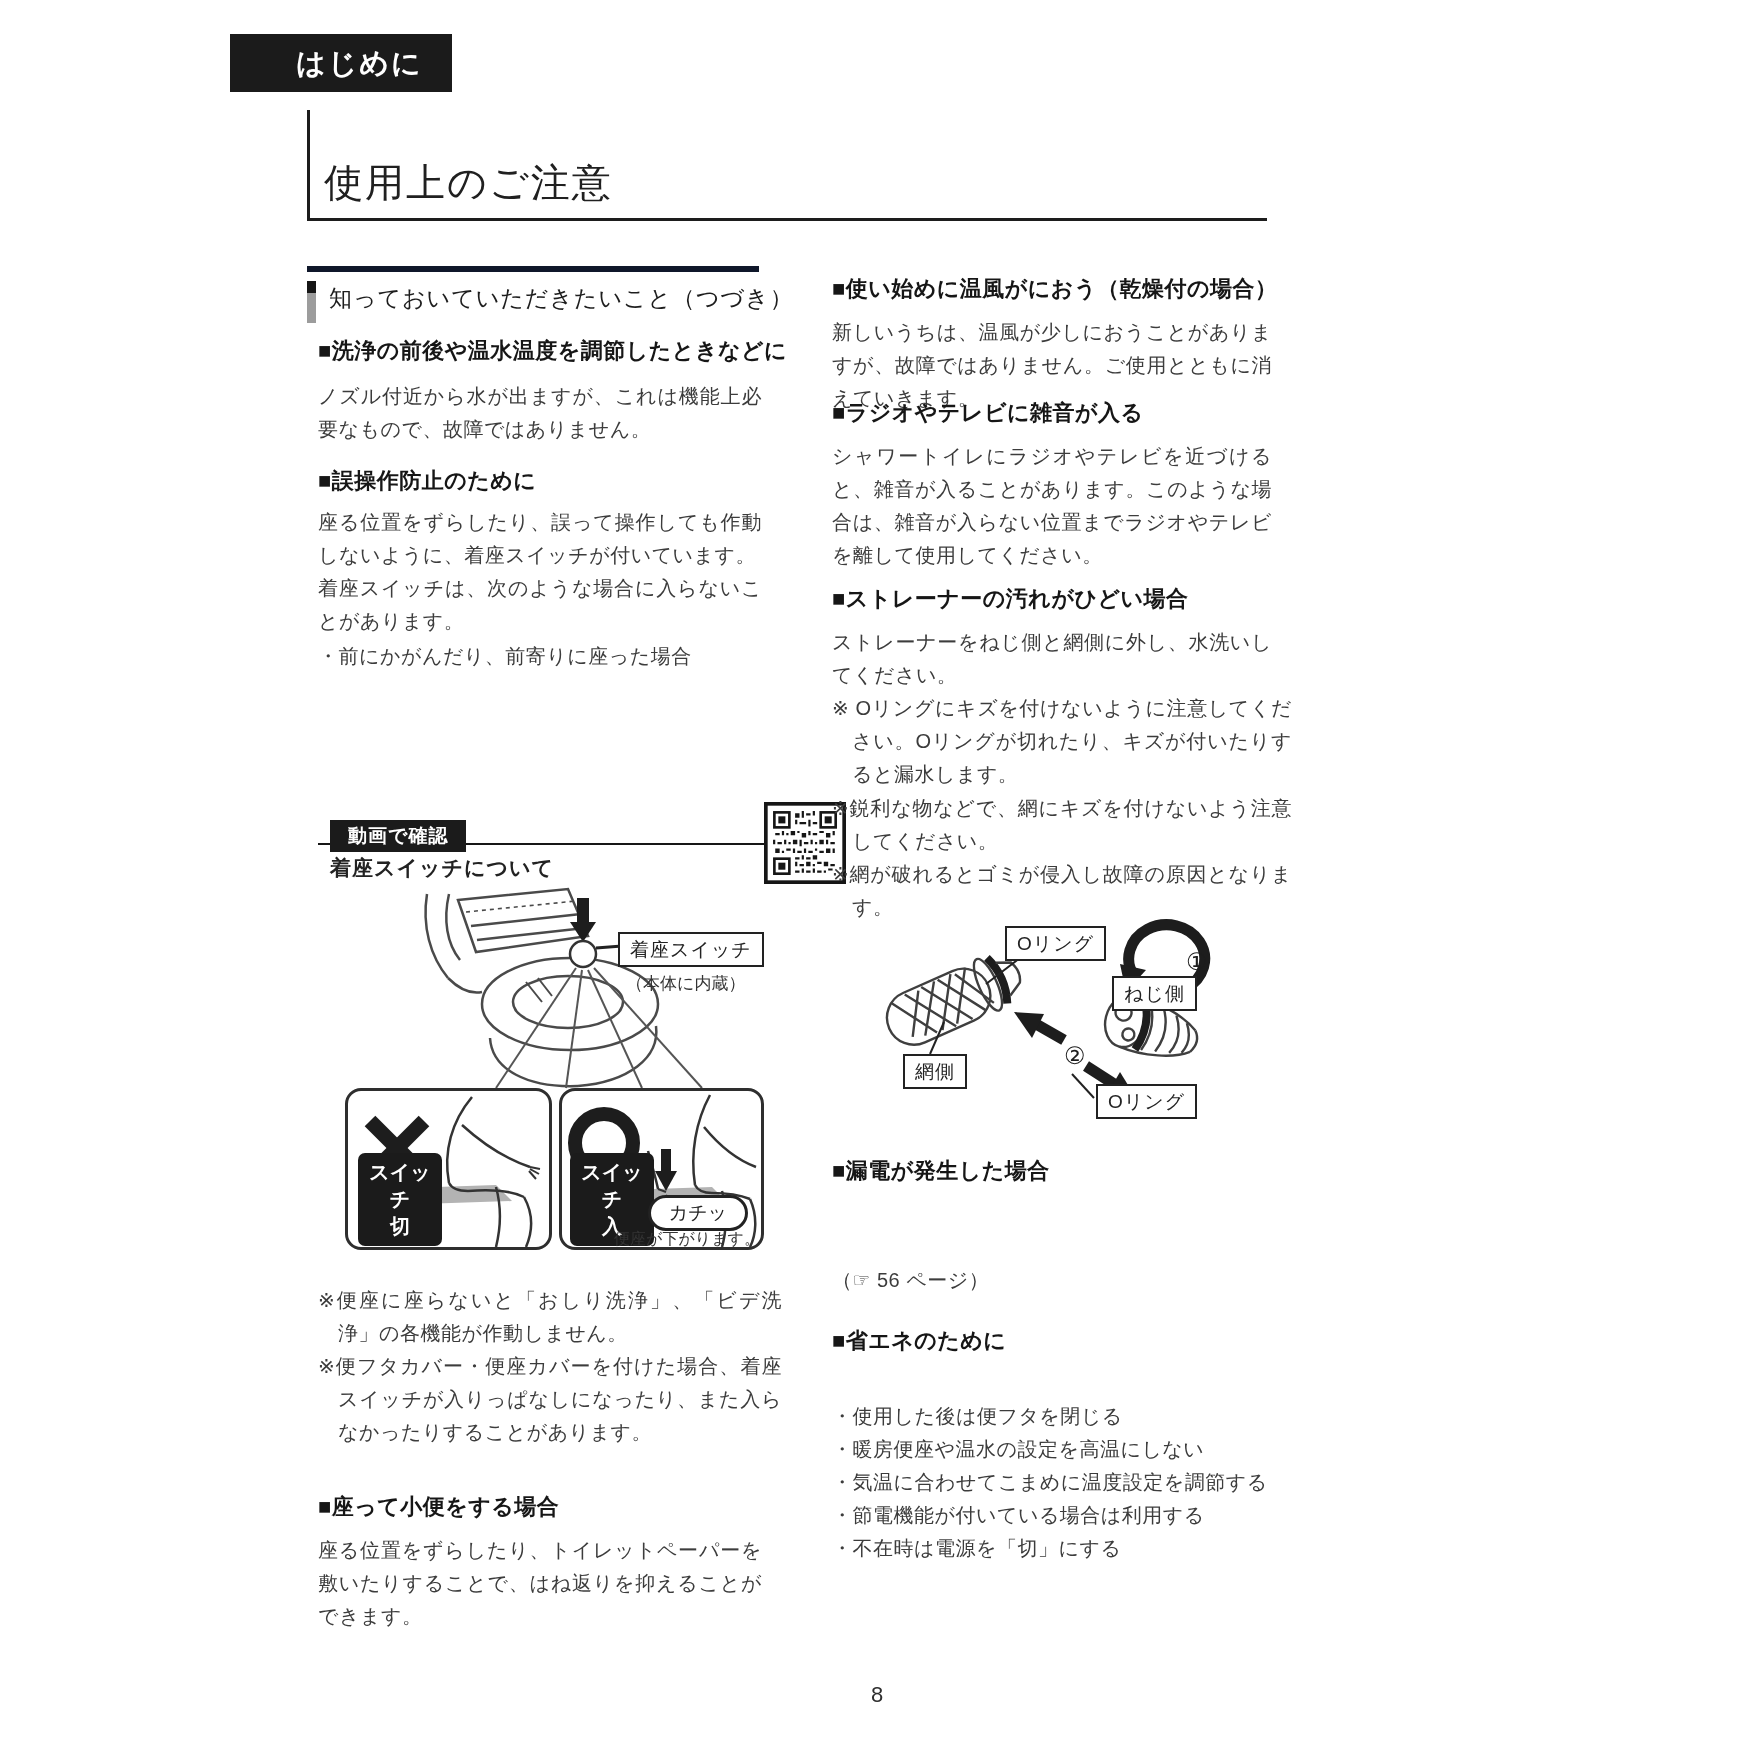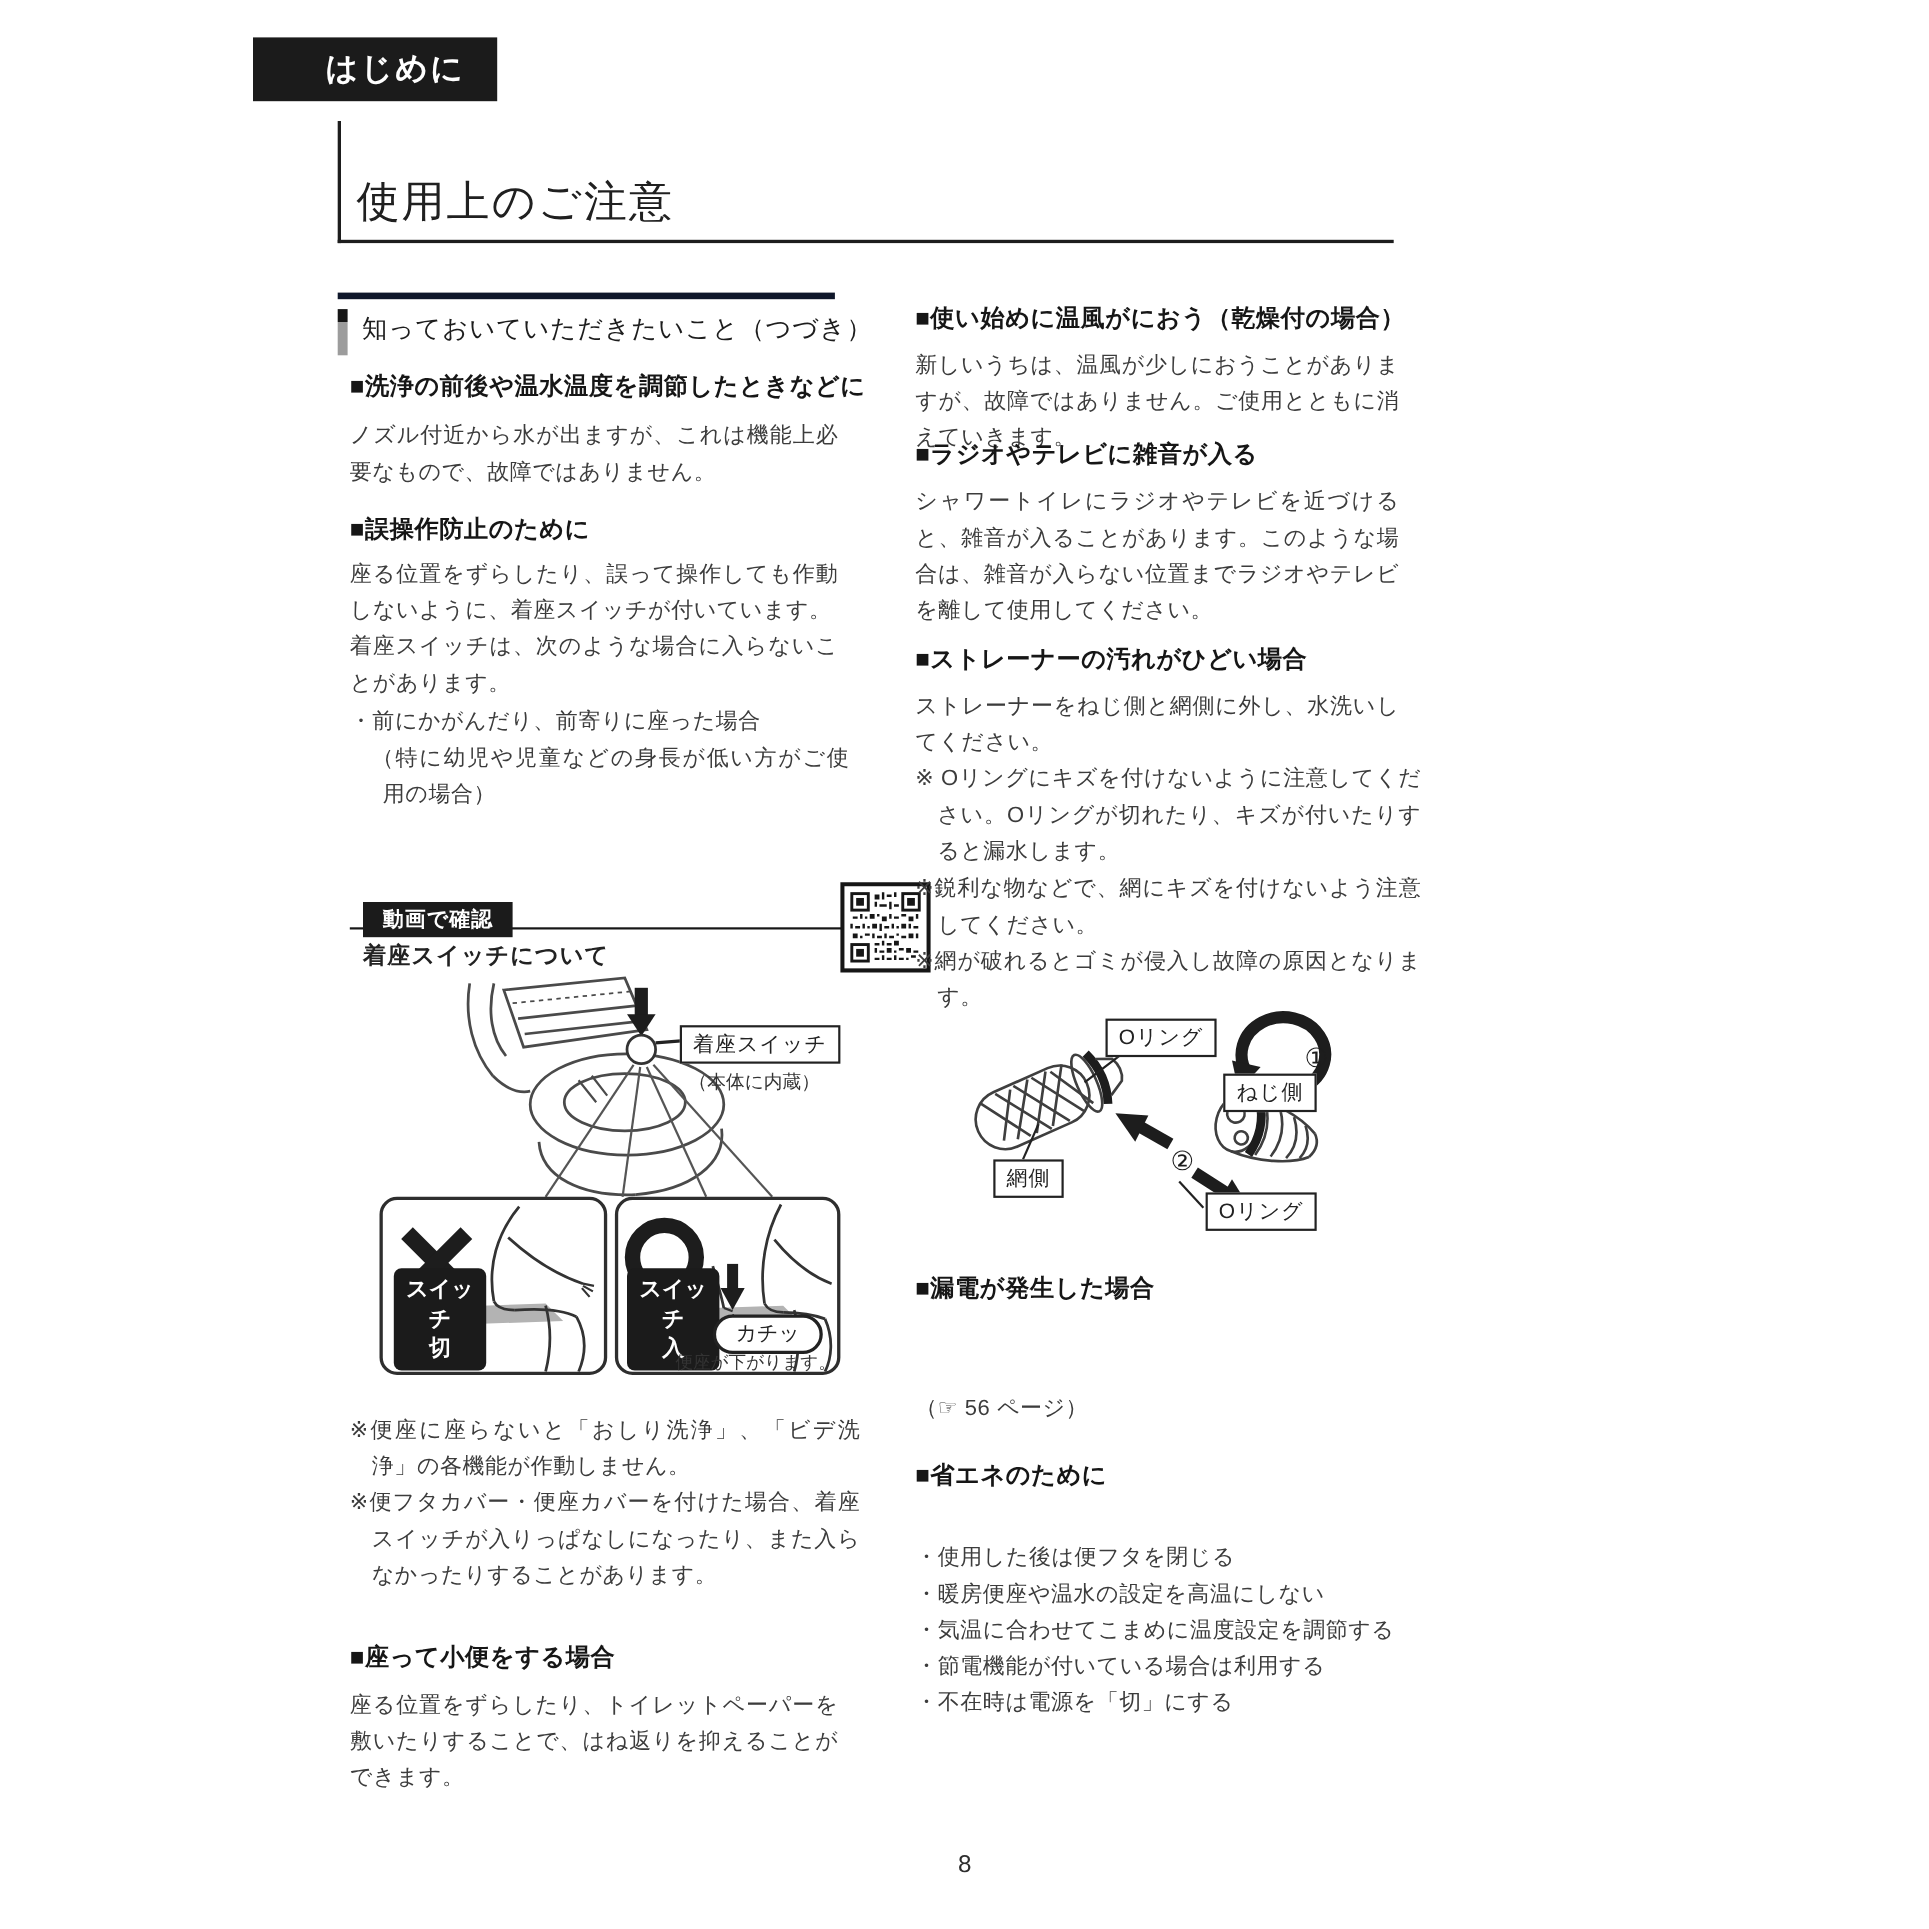--- a/index.html
+++ b/index.html
@@ -58,21 +58,20 @@
     <span>知っておいていただきたいこと（つづき）</span>
   </div>
 
   <div class="h" style="left:318px;top:336px">■洗浄の前後や温水温度を調節したときなどに</div>
   <div class="b" style="left:318px;top:380px;width:444px">ノズル付近から水が出ますが、これは機能上必要なもので、故障ではありません。</div>
 
   <div class="h" style="left:318px;top:466px">■誤操作防止のために</div>
   <div class="b" style="left:318px;top:506px;width:444px">座る位置をずらしたり、誤って操作しても作動しないように、着座スイッチが付いています。</div>
   <div class="b" style="left:318px;top:572px;width:444px">着座スイッチは、次のような場合に入らないことがあります。</div>
   <div class="b note" style="left:318px;top:640px;width:444px">・前にかがんだり、前寄りに座った場合</div>
-  <div class="b sub" style="left:338px;top:673px;width:424px">（特に幼児や児童などの身長が低い方がご使用の場合）</div>
 
   <div class="abs" style="left:318px;top:820px;width:450px;height:26px">
     <div class="vline"></div>
     <div class="vtag">動画で確認</div>
   </div>
   <div class="vcap" style="left:330px;top:854px">着座スイッチについて</div>
 
   <svg class="abs" style="left:764px;top:802px" width="82" height="82" viewBox="0 0 29 29">
     <rect x="0.5" y="0.5" width="28" height="28" fill="#fff" stroke="#161616" stroke-width="1.6"></rect>
     <g transform="translate(3.2,3.2) scale(0.78)" fill="#161616">

